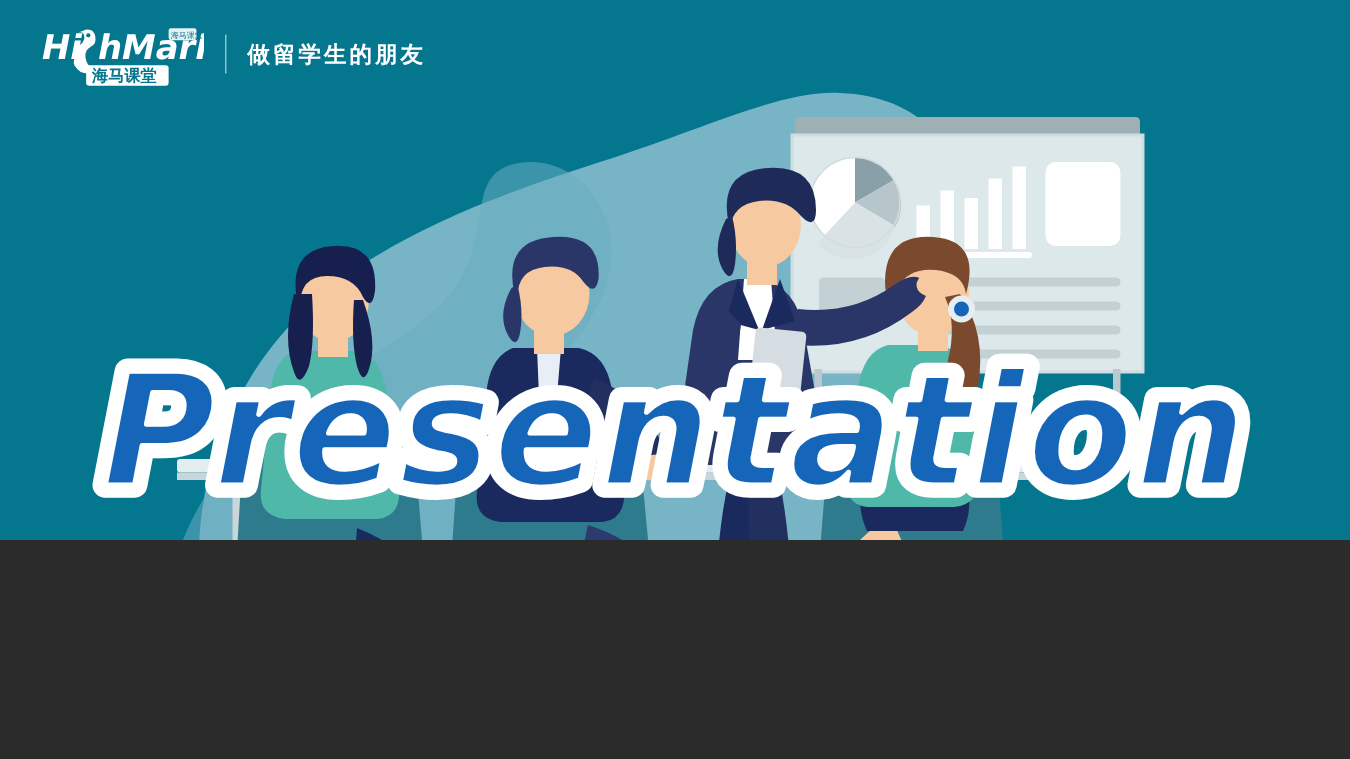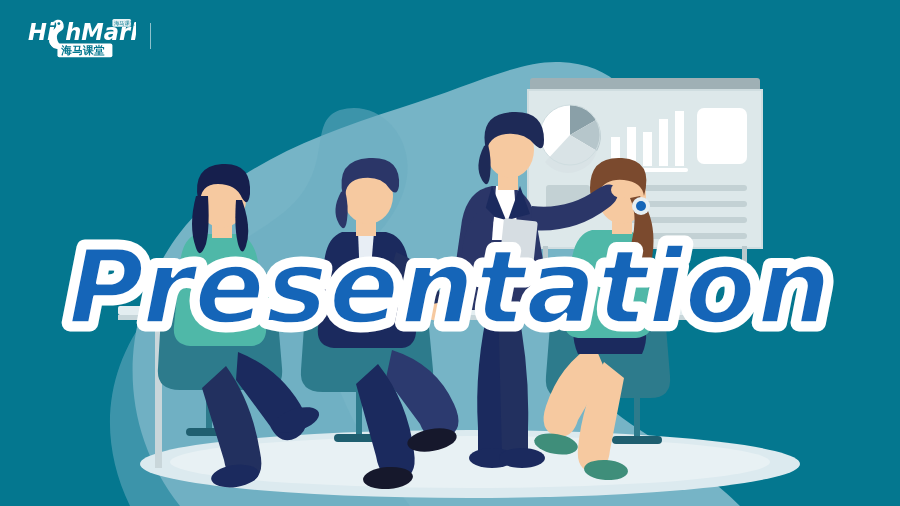--- a/index.html
+++ b/index.html
@@ -1,19 +1,19 @@
 <!DOCTYPE html>
 <html><head>
 <meta charset="utf-8">
 <style>
   * { margin:0; padding:0; box-sizing:border-box; }
   html,body { background:#2b2b2b; }
   .stage{
     position:relative;
-    width:900px; height:506px;
+    width:900px; height:360px;
     overflow:hidden;
     background:#ec4899;
     font-family:"Liberation Sans", sans-serif;
     user-select:none;
   }
   .layer{ position:absolute; inset:0; }
   .layer svg{ display:block; width:900px; height:506px; }
 
   
   .brand{
@@ -249,20 +249,21 @@
         <rect x="86" y="5" width="19" height="8" rx="1.6" fill="#ffffff" opacity="0.9"></rect>
         <text x="87.5" y="11.6" font-family="DejaVu Sans, sans-serif" font-size="5.4" fill="#04778f">海马课堂</text>
 
         <rect x="30" y="30" width="56" height="14" rx="2" fill="#ffffff"></rect>
         <text x="34" y="41" font-family="DejaVu Sans, sans-serif" font-size="11" font-weight="bold" fill="#04778f">海马课堂</text>
       </svg>
     </div>
 
     <div class="brand-div"></div>
 
+    <div class="brand-tag">做留学生的朋友</div>
   </div>
 
   <div class="headline">
     <svg width="860" height="150" viewBox="0 0 860 150" xmlns="http://www.w3.org/2000/svg">
       <text class="hl-stroke" x="430" y="105" text-anchor="middle">Presentation</text>
       <text class="hl-fill" x="430" y="105" text-anchor="middle">Presentation</text>
       <text class="hl-inner" x="430" y="105" text-anchor="middle">Presentation</text>
     </svg>
   </div>
 

